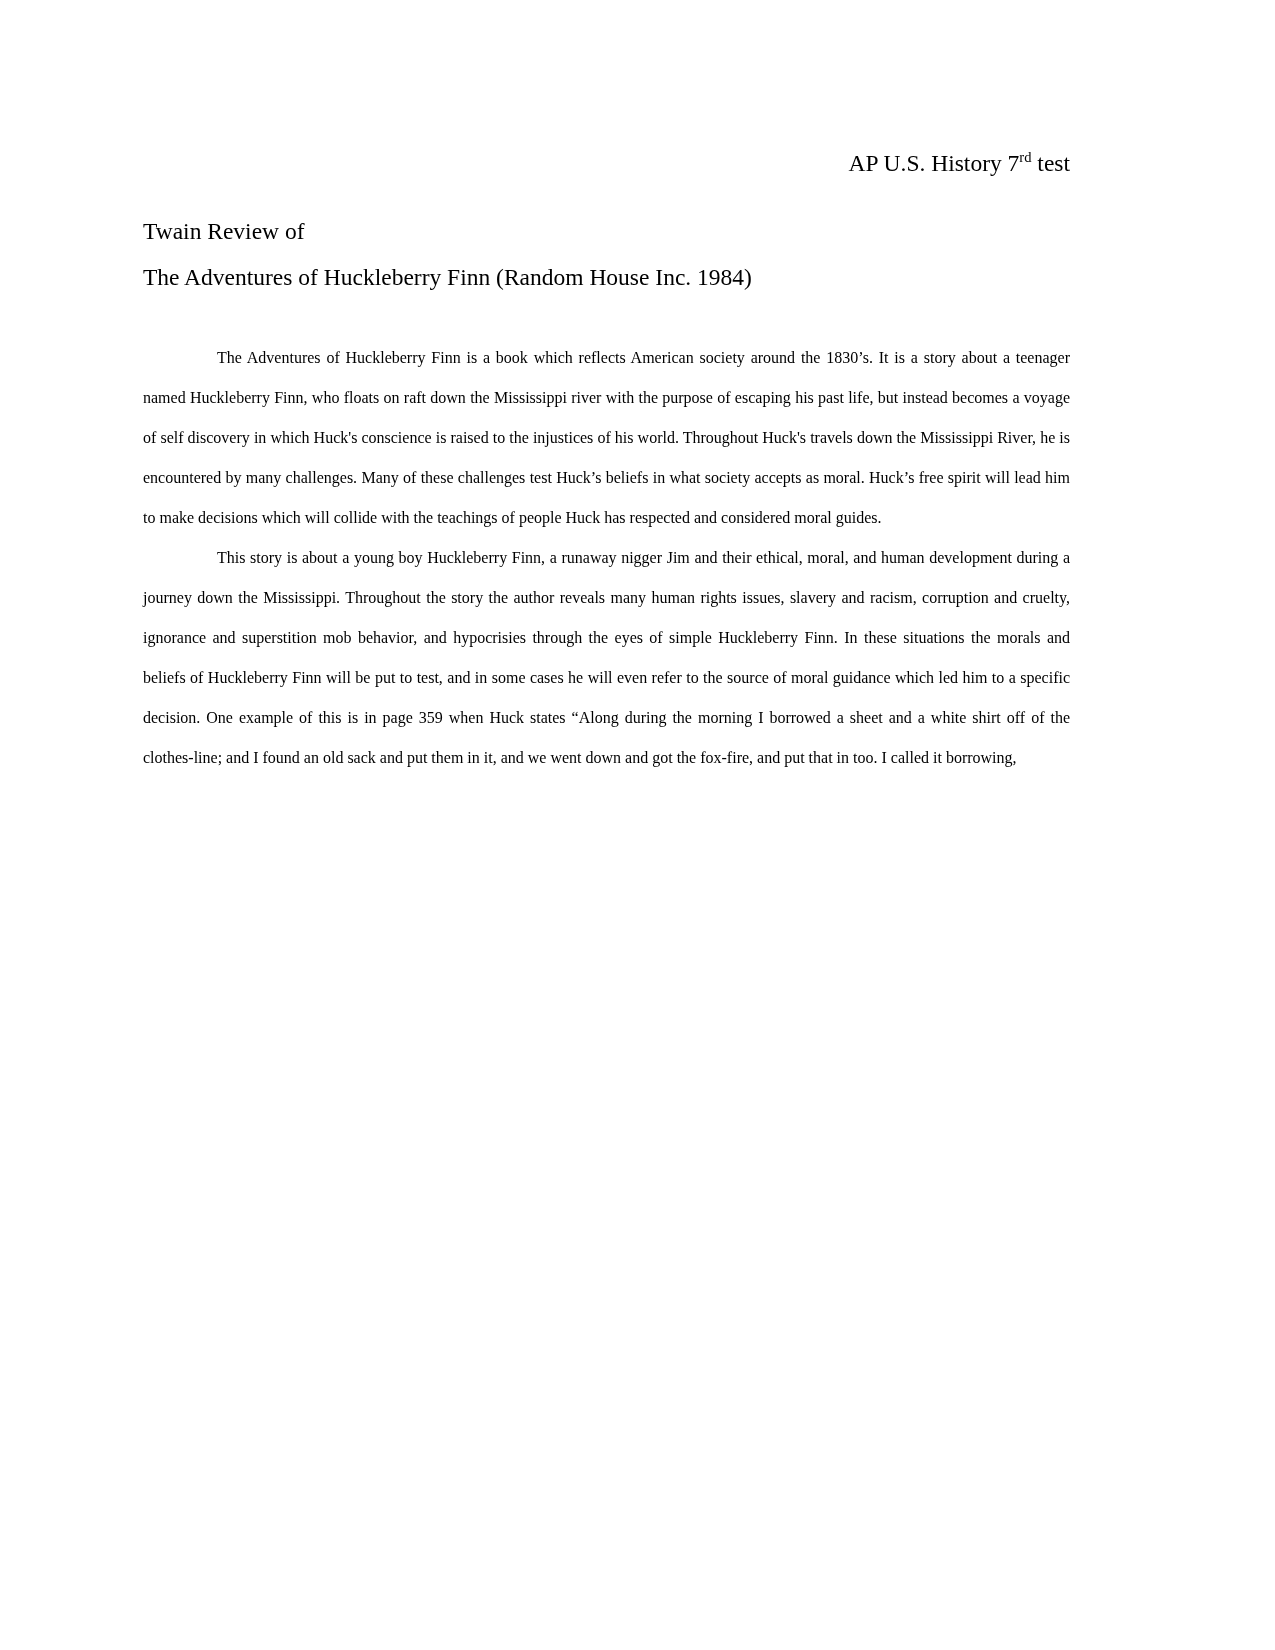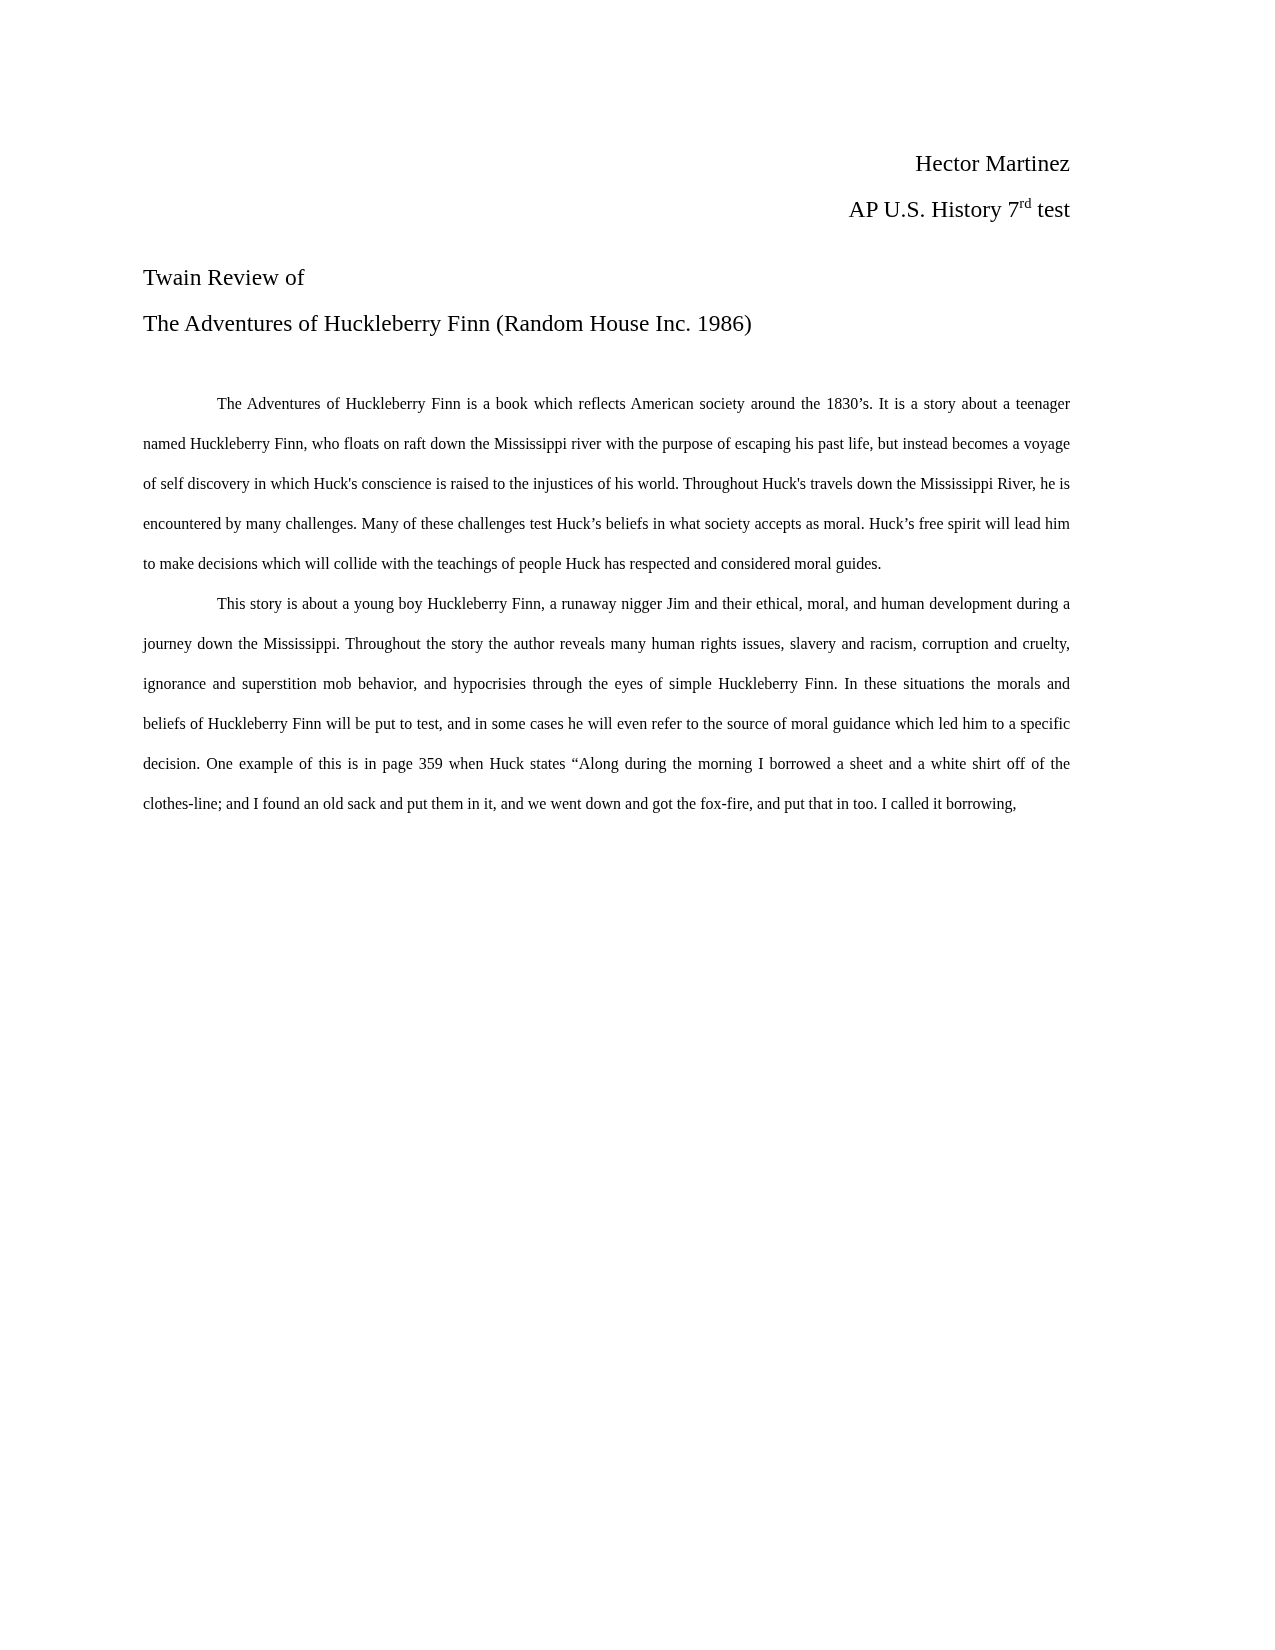--- a/index.html
+++ b/index.html
@@ -57,27 +57,26 @@
   p.para + p.para {
     margin-top: 0px;
   }
 </style>
 </head>
 <body>
 
 <div class="page">
 
   <div class="heading-block">
-    <div class="line">Hector Martinez</div>
     <div class="line"><span>AP U.S. History 7</span><sup>rd</sup><span> test</span></div>
   </div>
 
   <div class="title-block">
     <div class="line">Twain Review of</div>
-    <div class="line">The Adventures of Huckleberry Finn (Random House Inc. 1986)</div>
+    <div class="line">The Adventures of Huckleberry Finn (Random House Inc. 1984)</div>
   </div>
 
   <div class="body-block">
     <p class="para">The Adventures of Huckleberry Finn is a book which reflects American society around the 1830’s.  It is a story about a teenager named Huckleberry Finn, who floats on raft down the Mississippi river with the purpose of escaping his past life, but instead becomes a voyage of self discovery in which Huck's conscience is raised to the injustices of his world. Throughout Huck's travels down the Mississippi River, he is encountered by many challenges. Many of these challenges test Huck’s beliefs in what society accepts as moral.  Huck’s free spirit will lead him to make decisions which will collide with the teachings of people Huck has respected and considered moral guides.</p>
     <p class="para">This story is about a young boy Huckleberry Finn, a runaway nigger Jim and their ethical, moral, and human development during a journey down the Mississippi. Throughout the story the author reveals many human rights issues, slavery and racism, corruption and cruelty, ignorance and superstition mob behavior, and hypocrisies through the eyes of simple Huckleberry Finn.  In these situations the morals and beliefs of Huckleberry Finn will be put to test, and in some cases he will even refer to the source of moral guidance which led him to a specific decision.  One example of this is in page 359 when Huck states “Along during the morning I borrowed a sheet and a white shirt off of the clothes-line; and I found an old sack and put them in it, and we went down and got the fox-fire, and put that in too. I called it borrowing,</p>
   </div>
 
 </div>
 
 </body></html>

